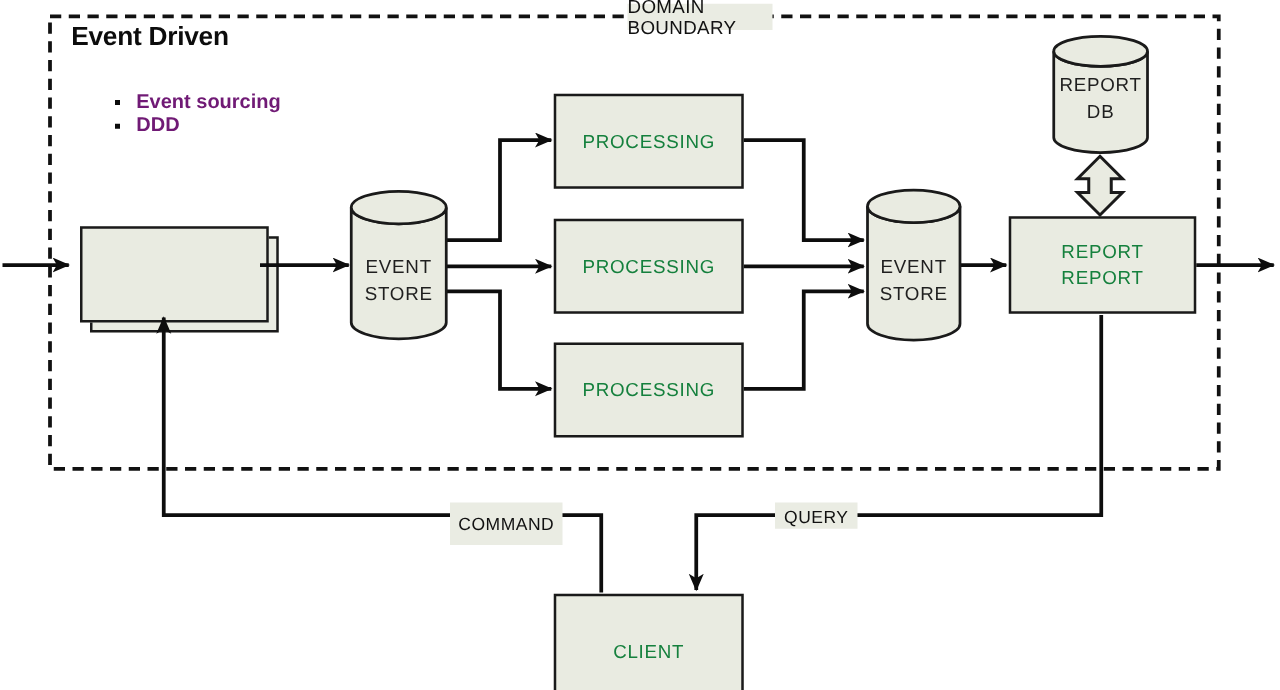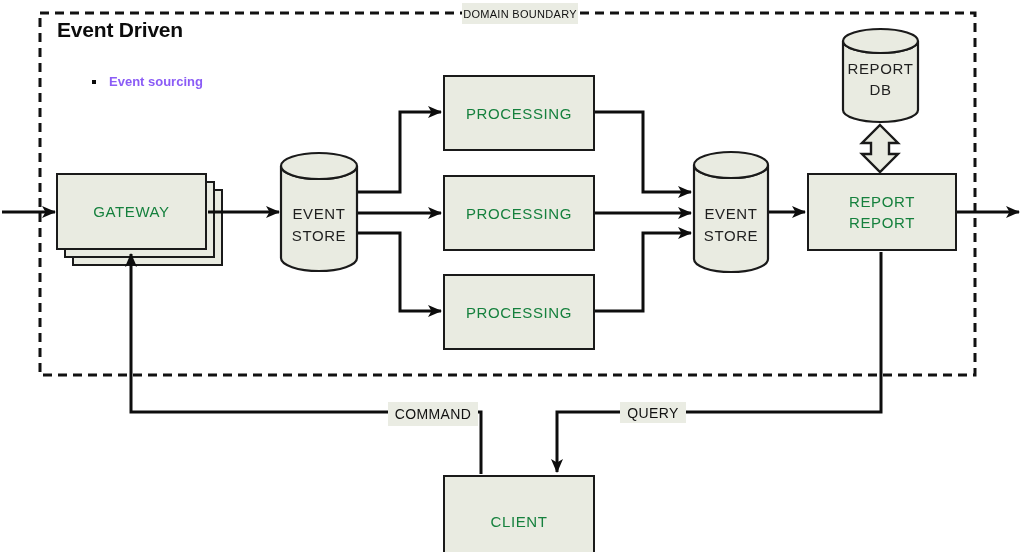--- a/index.html
+++ b/index.html
@@ -26,31 +26,31 @@
   .node.back{border-width:2px;}
   .overlay{
     position:absolute;z-index:3;text-align:center;font-size:15px;letter-spacing:.6px;
     line-height:22px;color:#1f1f1f;
   }
   .tag{
     position:absolute;z-index:3;background:var(--labelbg);
     display:flex;align-items:center;justify-content:center;
     font-size:14px;letter-spacing:.4px;color:#111;
   }
-  .tag.small{font-size:11px;letter-spacing:.3px;}
+  .tag.small{font-size:15px;letter-spacing:.3px;margin-left:40px;}
   .title{
     position:absolute;left:57px;top:18px;z-index:3;
     font-size:21px;font-weight:900;letter-spacing:-.2px;color:#0c0c0c;
   }
   ul.bullets{
     position:absolute;left:90px;top:72px;z-index:3;margin:0;padding:0;list-style:none;
   }
   ul.bullets li{
-    position:relative;padding-left:19px;font-size:13px;font-weight:bold;
-    line-height:19px;color:#8b5cf6;
+    position:relative;padding-left:19px;font-size:16px;font-weight:bold;
+    line-height:19px;color:#701a75;
   }
   ul.bullets li::before{
     content:"";position:absolute;left:2px;top:8px;width:4px;height:4px;background:#0c0c0c;
   }
 </style>
 </head>
 <body>
 
 <div class="canvas">
 
@@ -90,27 +90,25 @@
     </g>
 
     <polygon class="shape" style="stroke-width:2.4" points="880,125 898,143 889,143 889,154 898,154 880,172 862,154 871,154 871,143 862,143"></polygon>
   </svg>
 
   <div class="tag small" style="left:462px;top:3px;width:116px;height:21px;">DOMAIN BOUNDARY</div>
 
   <div class="title">Event Driven</div>
   <ul class="bullets">
     <li>Event sourcing</li>
+    <li>DDD</li>
   </ul>
 
   <div class="node back" style="left:72px;top:189px;width:151px;height:77px;"></div>
   <div class="node back" style="left:64px;top:181px;width:151px;height:77px;"></div>
-  <div class="node" style="left:56px;top:173px;width:151px;height:77px;">
-    <span>GATEWAY</span>
-  </div>
 
   <div class="node" style="left:443px;top:75px;width:152px;height:76px;">
     <span>PROCESSING</span>
   </div>
   <div class="node" style="left:443px;top:175px;width:152px;height:76px;">
     <span>PROCESSING</span>
   </div>
   <div class="node" style="left:443px;top:274px;width:152px;height:76px;">
     <span>PROCESSING</span>
   </div>
@@ -130,16 +128,16 @@
   </div>
   <div class="overlay" style="left:694px;top:203px;width:74px;">
     <div>EVENT</div>
     <div>STORE</div>
   </div>
   <div class="overlay" style="left:843px;top:58px;width:75px;line-height:21px;">
     <div>REPORT</div>
     <div>DB</div>
   </div>
 
-  <div class="tag" style="left:360px;top:402px;width:90px;height:24px;margin-left:28px;">COMMAND</div>
+  <div class="tag" style="left:360px;top:402px;width:90px;height:34px;">COMMAND</div>
   <div class="tag" style="left:620px;top:402px;width:66px;height:21px;">QUERY</div>
 
 </div>
 
 </body></html>

